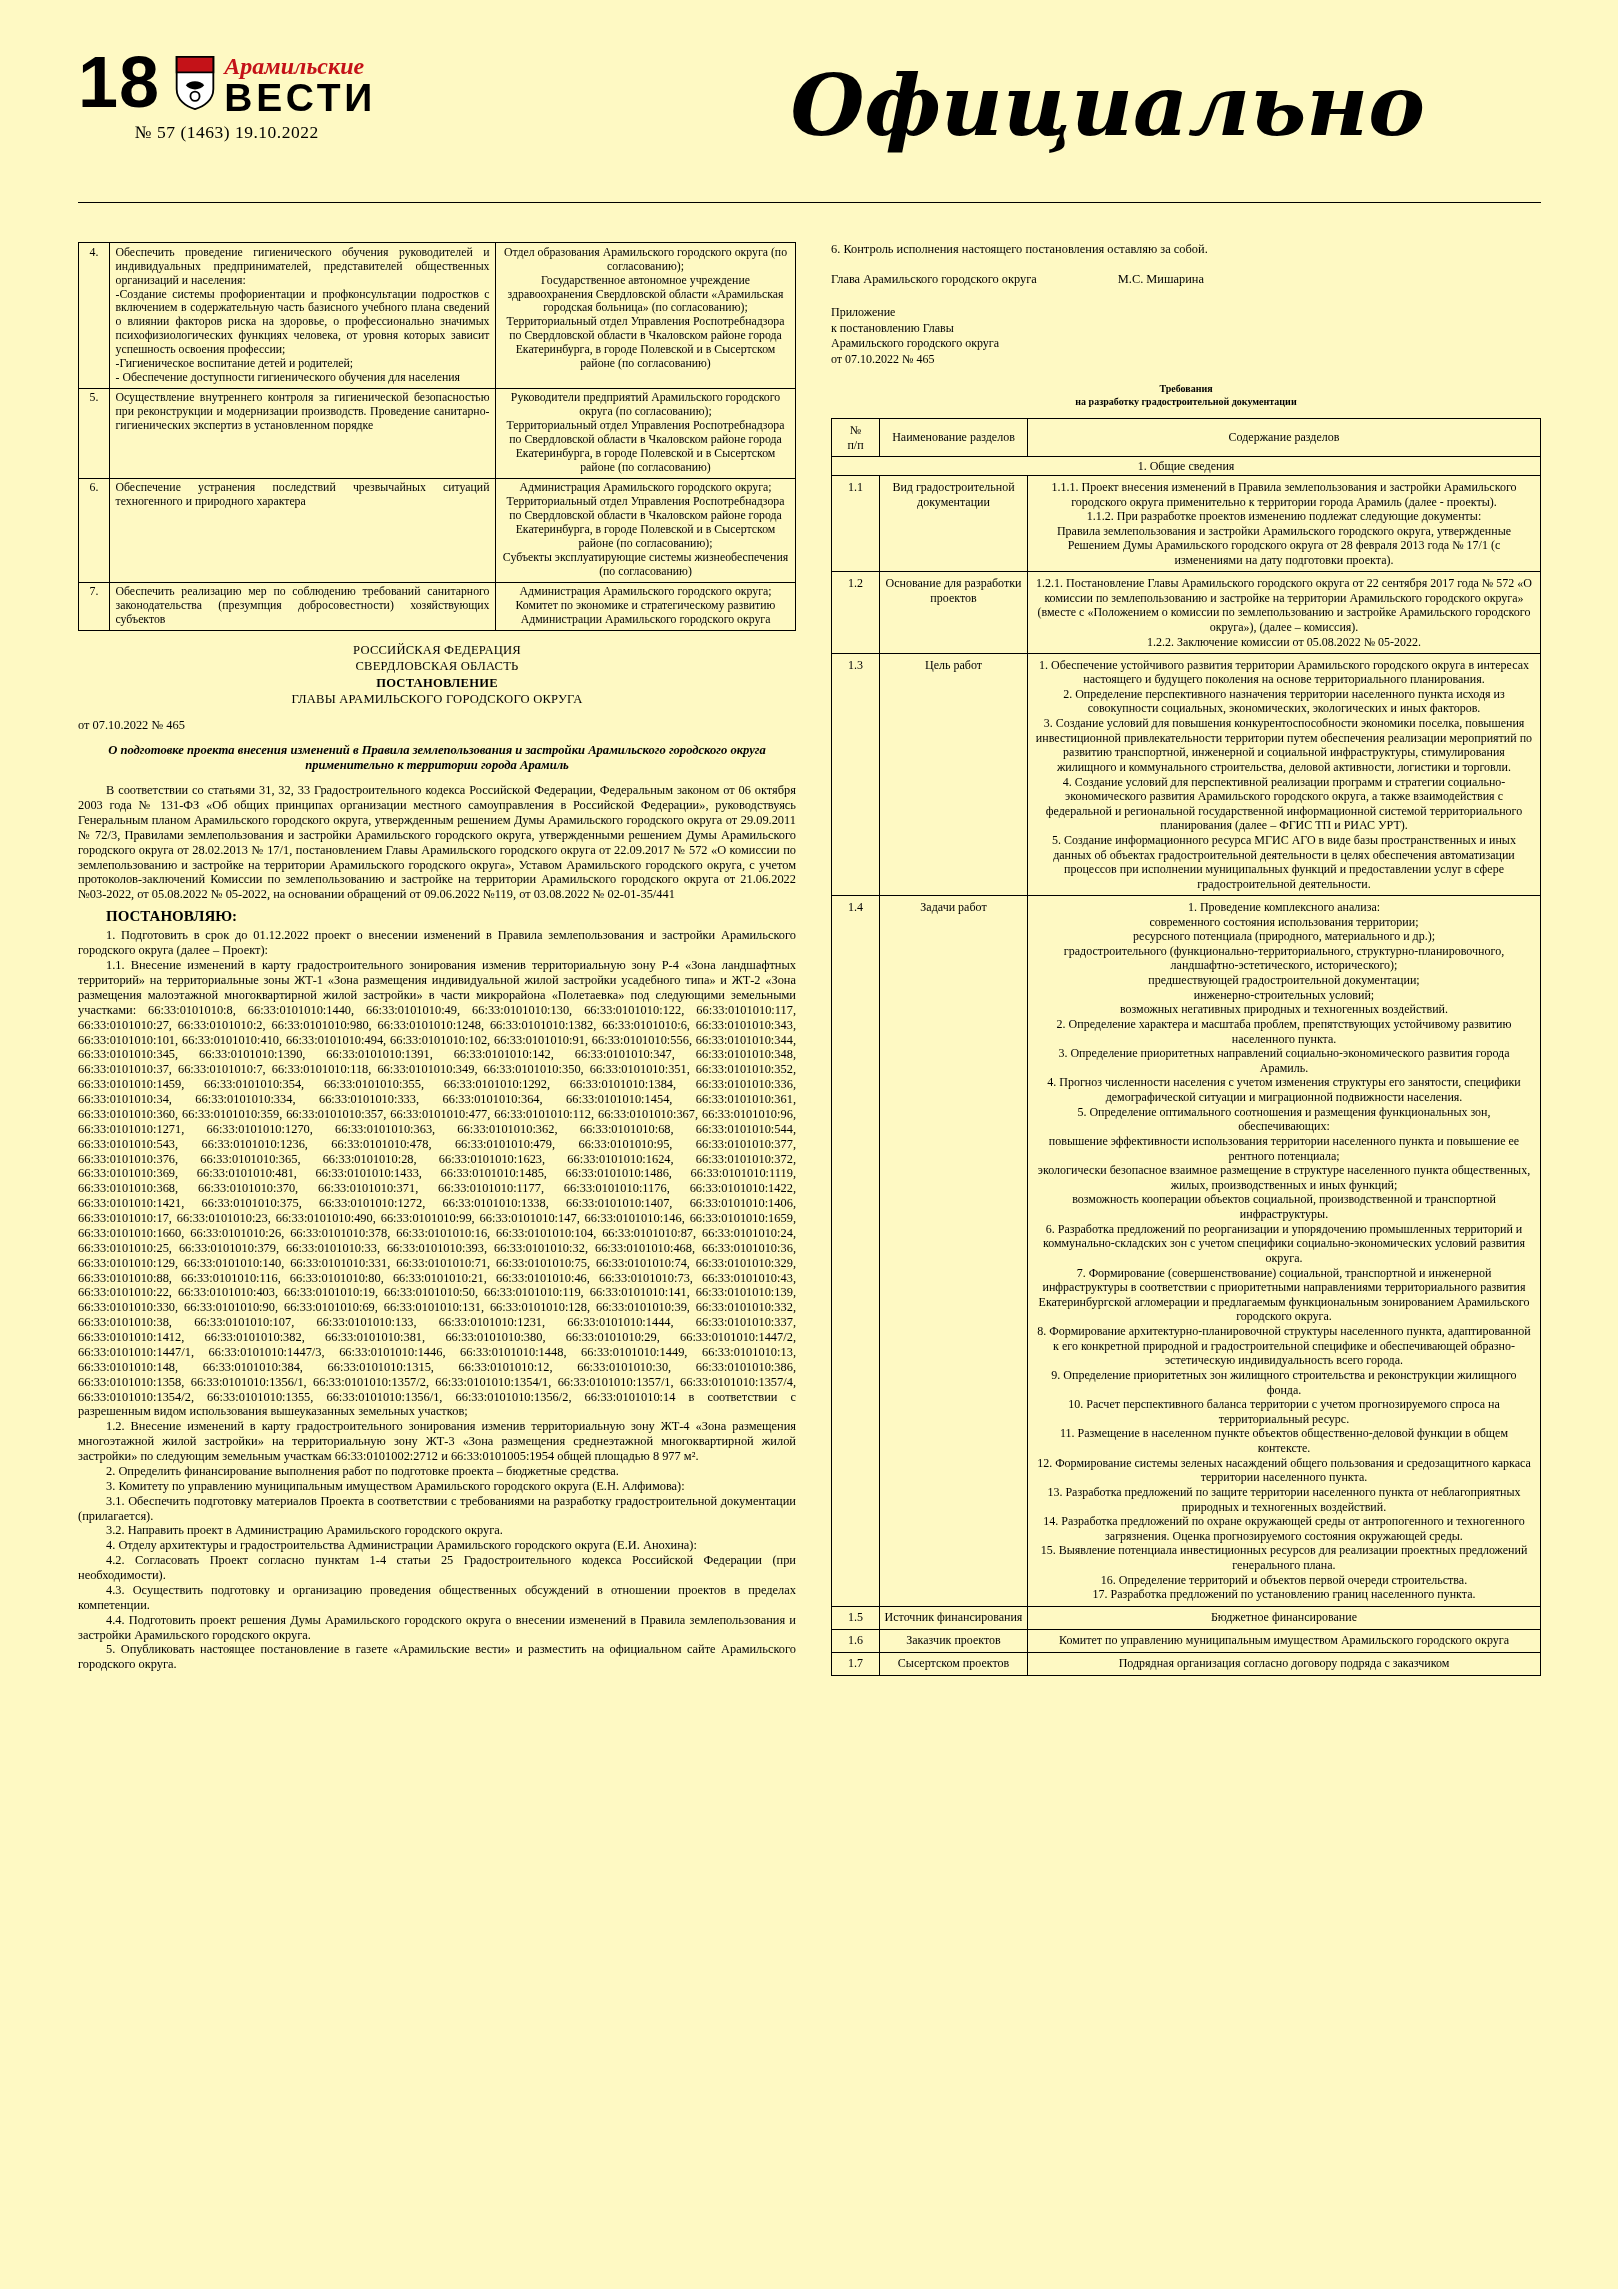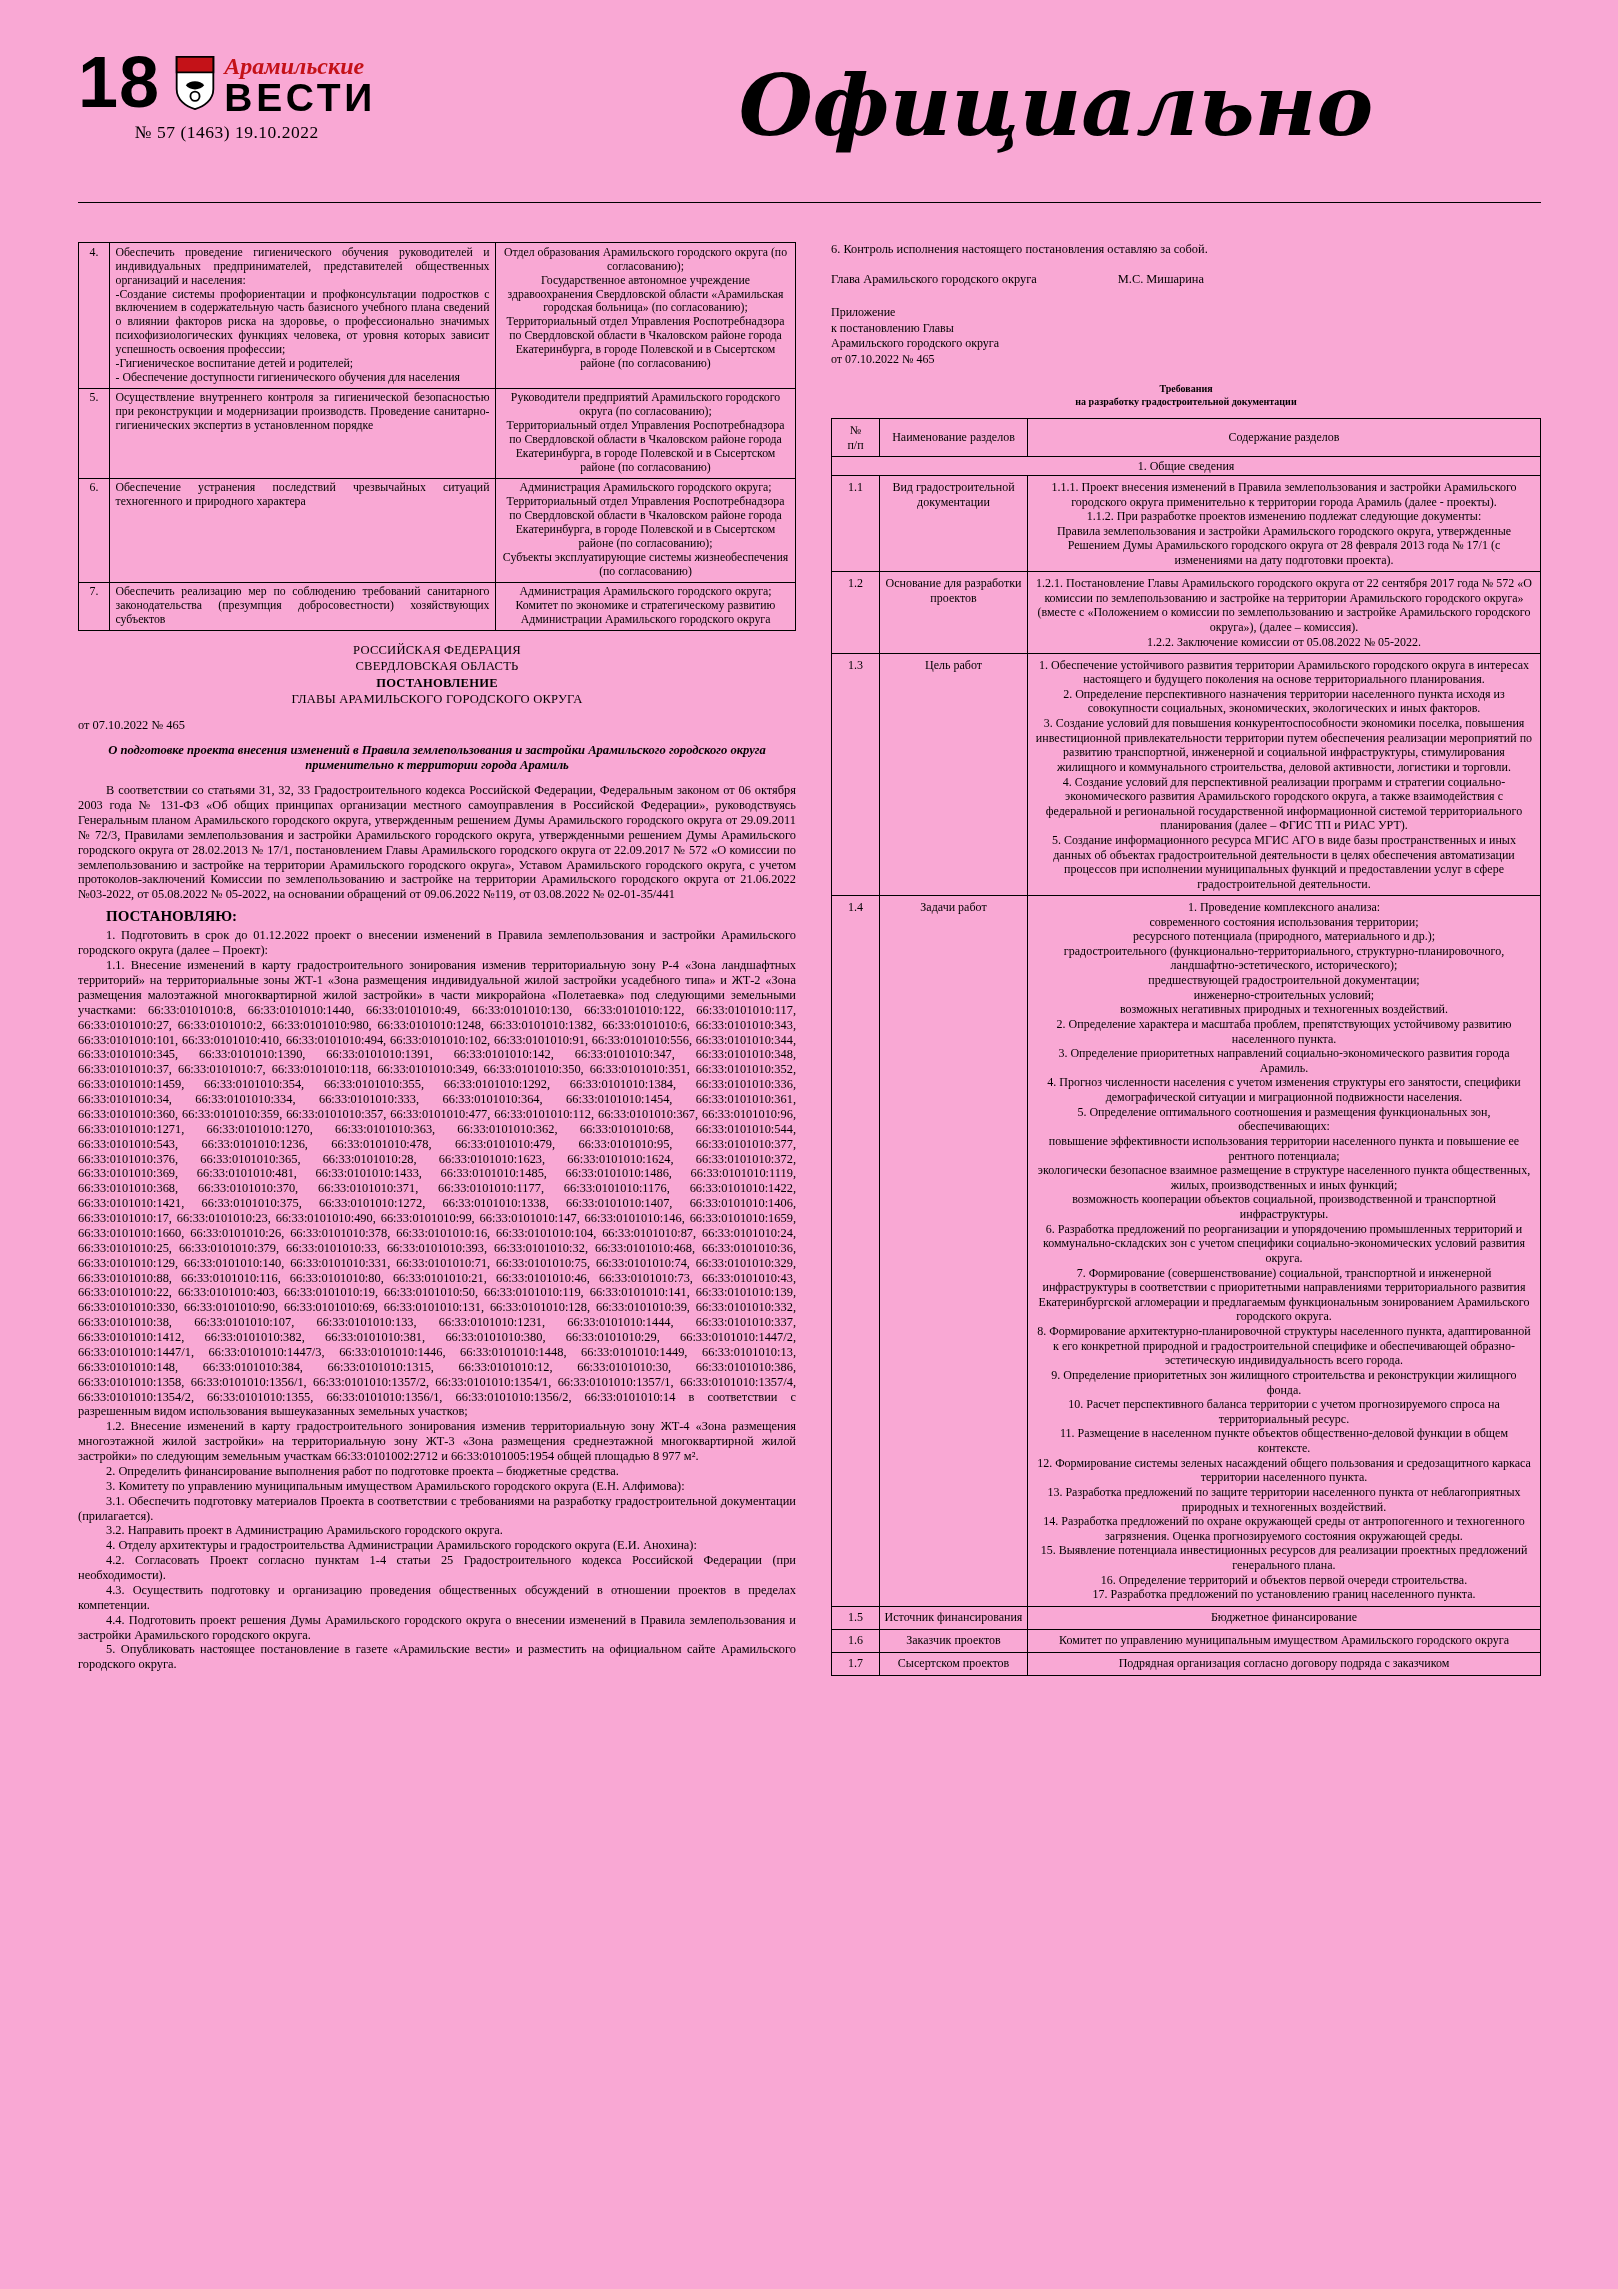--- a/index.html
+++ b/index.html
@@ -1,35 +1,35 @@
 <!DOCTYPE html>
 <html lang="ru" style="font-size:14.8px"><head>
 <meta charset="utf-8">
 <style>
   * { margin:0; padding:0; box-sizing:border-box; }
   html,body { background:#fff; }
   .page {
-    position:relative; width:1619px; height:2290px; background:#f9a8d4;
+    position:relative; width:1619px; height:2290px; background:#fef9c3;
     font-family:"Liberation Serif", serif; color:#000; overflow:hidden;
   }
   
   .header {
     position:absolute; top:48px; left:78px; right:78px; height:155px;
     border-bottom:1.8px solid #000;
   }
   .masthead { display:flex; align-items:flex-start; gap:13px; }
   .page-num { font-family:"Liberation Sans", sans-serif; font-weight:bold; font-size:72px; line-height:0.95; letter-spacing:0.9px; }
   .logo { display:flex; align-items:flex-start; gap:7.4px; margin-top:5.5px; }
   .emblem { width:44px; height:57px; flex:0 0 auto; }
   .brand { display:flex; flex-direction:column; }
   .brand-top { font-style:italic; font-weight:bold; font-size:24px; line-height:1; color:#c41218; }
   .brand-bottom { font-family:"Liberation Sans", sans-serif; font-weight:bold; font-size:39px; line-height:1.05; letter-spacing:3.7px; }
   .issue { font-size:17.5px; margin-top:3.7px; margin-left:57px; letter-spacing:0.5px; }
   .section-title {
-    position:absolute; left:609px; top:11px; width:738px; text-align:center;
+    position:absolute; left:609px; top:11px; width:738px; text-align:right;
     font-family:"DejaVu Serif", serif; font-style:italic; font-weight:bold; font-size:85px; line-height:1.1;
   }
   
   .col { position:absolute; top:242px; }
   .col-left  { left:78px;  width:718px; }
   .col-right { left:831px; width:710px; }
   
   table { border-collapse:collapse; width:100%; }
   td { border:0.9px solid #000; vertical-align:top; }
   .resp-table { font-size:11.8px; line-height:1.18; }

